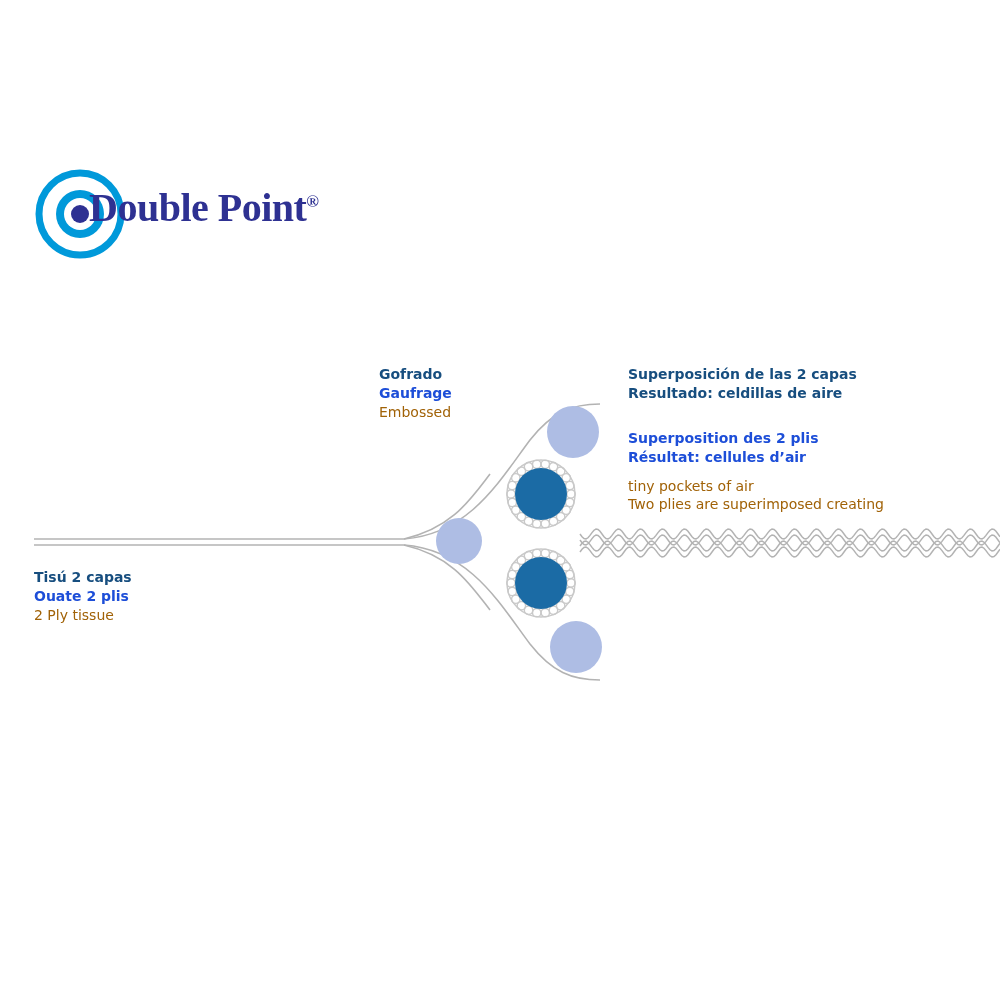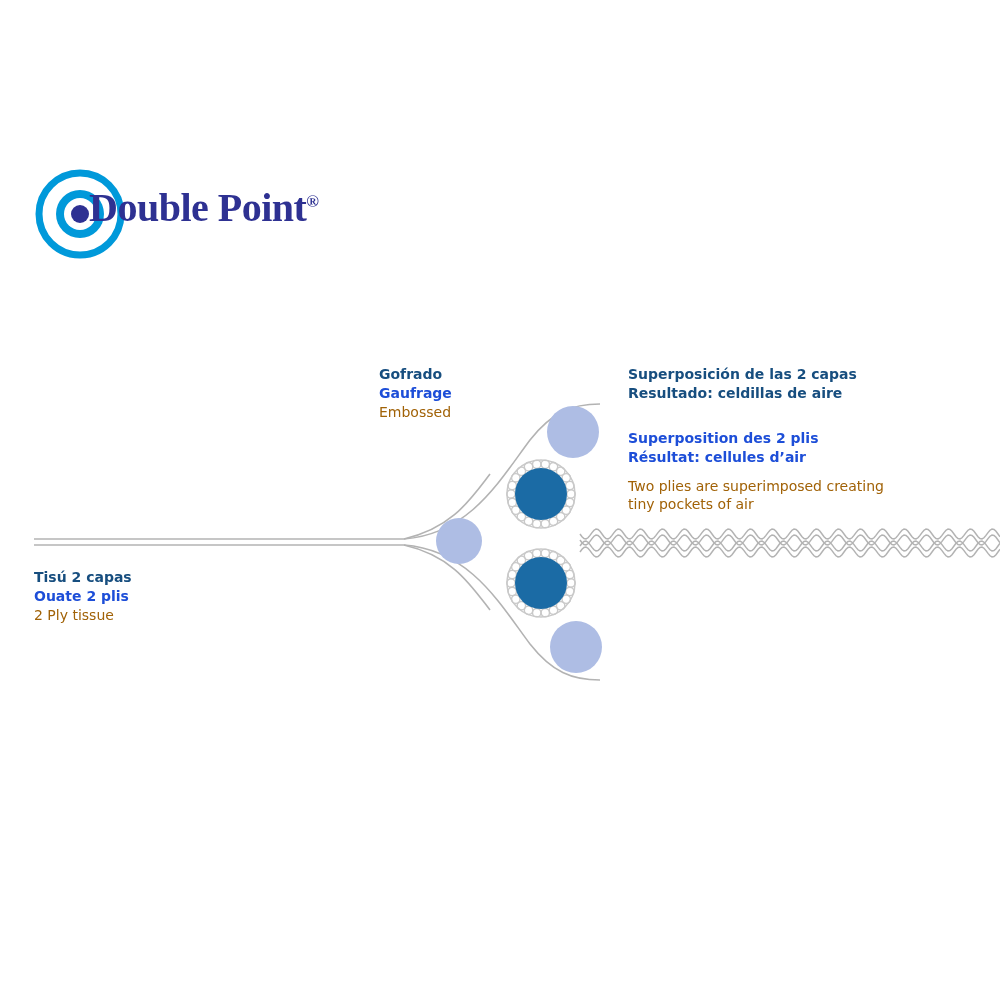--- a/index.html
+++ b/index.html
@@ -221,19 +221,19 @@
   </div>
 
   <div class="label" id="label-super">
     <span class="l-es">Superposición de las 2 capas</span>
     <span class="l-es">Resultado: celdillas de aire</span>
     <div class="fr-block">
       <span class="l-fr">Superposition des 2 plis</span>
       <span class="l-fr">Résultat: cellules d’air</span>
     </div>
     <div class="en-block">
+      <span class="l-en">tiny pockets of air</span>
       <span class="l-en">Two plies are superimposed creating</span>
-      <span class="l-en">tiny pockets of air</span>
     </div>
   </div>
 
 
 </div>
 
 </body></html>

